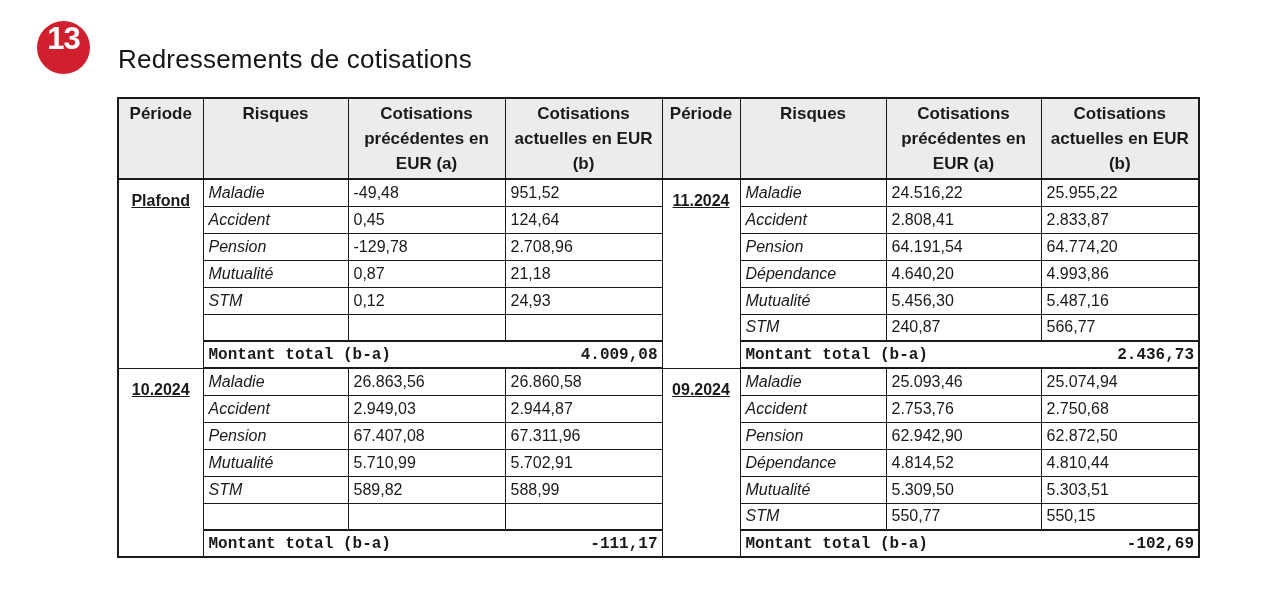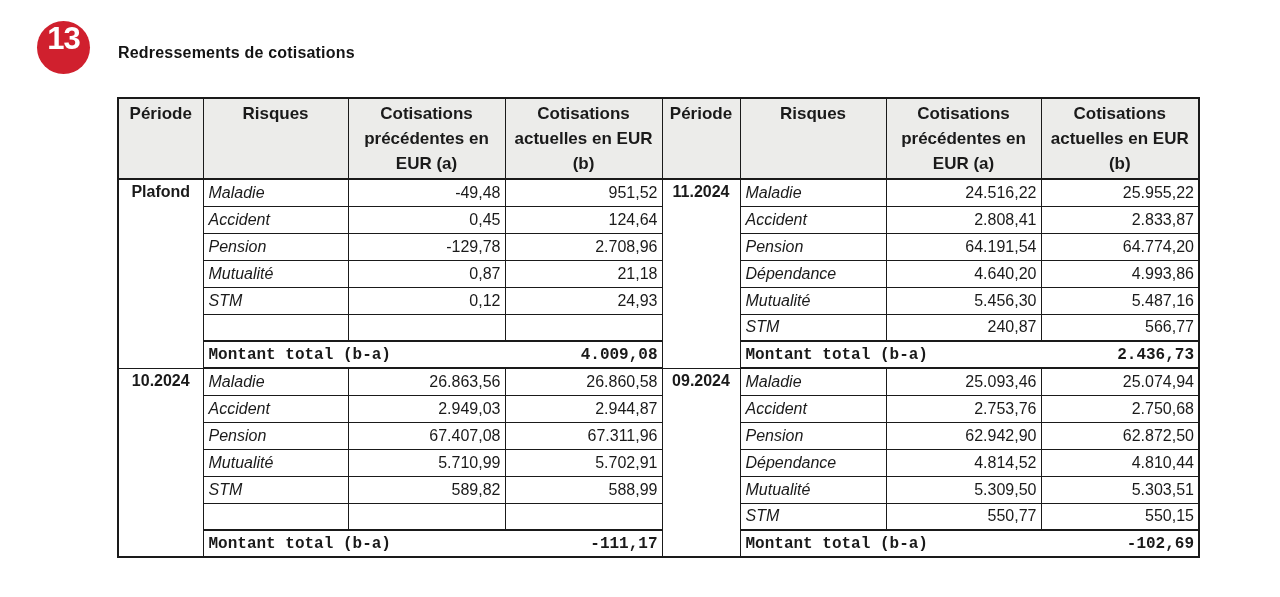--- a/index.html
+++ b/index.html
@@ -14,21 +14,21 @@
 
   .badge {
     position: absolute; left: 37px; top: 21px;
     width: 53px; height: 53px; border-radius: 50%;
     background: #d0202e; color: #ffffff;
     display: flex; align-items: flex-start; justify-content: center;
     font-weight: 700; font-size: 31px; letter-spacing: -1px;
   }
   .title {
     position: absolute; left: 118px; top: 44px;
-    font-size: 16px; font-weight: 700; color: #141414;
+    font-size: 26px; font-weight: 400; color: #141414;
     letter-spacing: 0.2px;
   }
 
   table.cotis {
     position: absolute; left: 117px; top: 97px;
     width: 1081px; table-layout: fixed;
     border-collapse: collapse;
     border: 2px solid #1a1a1a;
   }
   .cotis th {
@@ -43,24 +43,24 @@
   }
   .cotis td {
     border: 1px solid #1a1a1a;
     font-size: 16px;
     padding: 1px 5px;
     height: 27px;
     white-space: nowrap;
     overflow: hidden;
   }
   .cotis td.risk { text-align: left; font-style: italic; }
-  .cotis td.num  { text-align: right; padding-right: 4px; }
+  .cotis td.num  { text-align: left; padding-right: 4px; }
   .cotis td.period {
     font-weight: 700; text-align: center;
-    vertical-align: top; padding-top: 3px;
+    vertical-align: top; padding-top: 12px; text-decoration: underline;
   }
   .cotis tr.trow td {
     font-weight: 700;
     border-top: 2px solid #1a1a1a;
     border-bottom: 2px solid #1a1a1a;
     font-family: Liberation Mono, monospace;
   }
   .cotis td.tlabel { text-align: left; border-right: hidden; }
   .cotis td.tvalue { text-align: right; border-left: hidden; padding-right: 4px; }
 </style>

